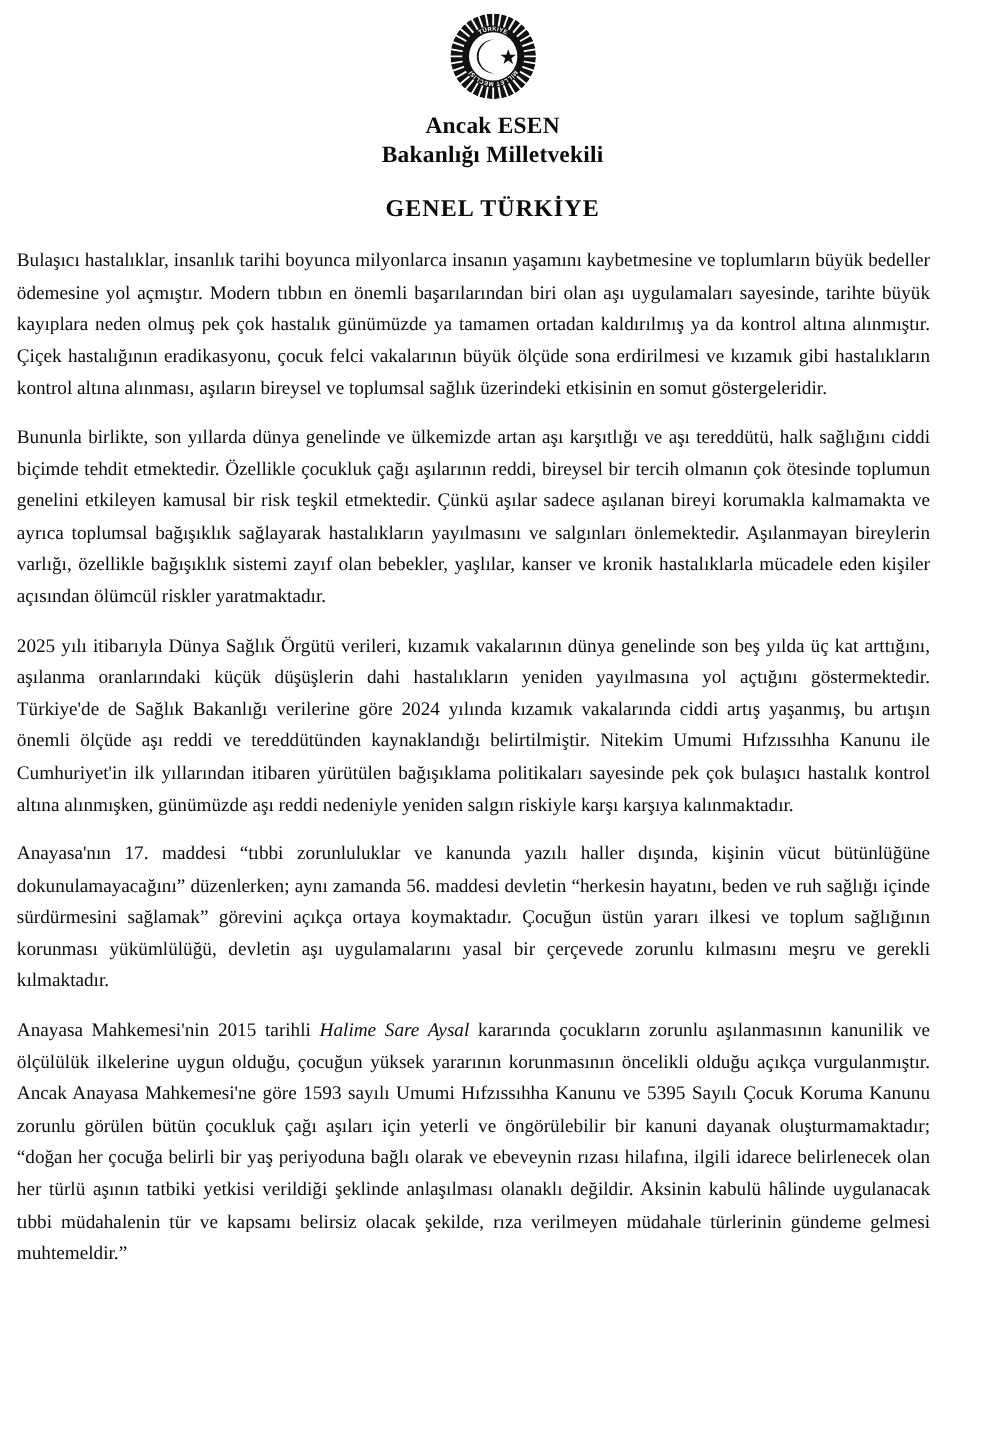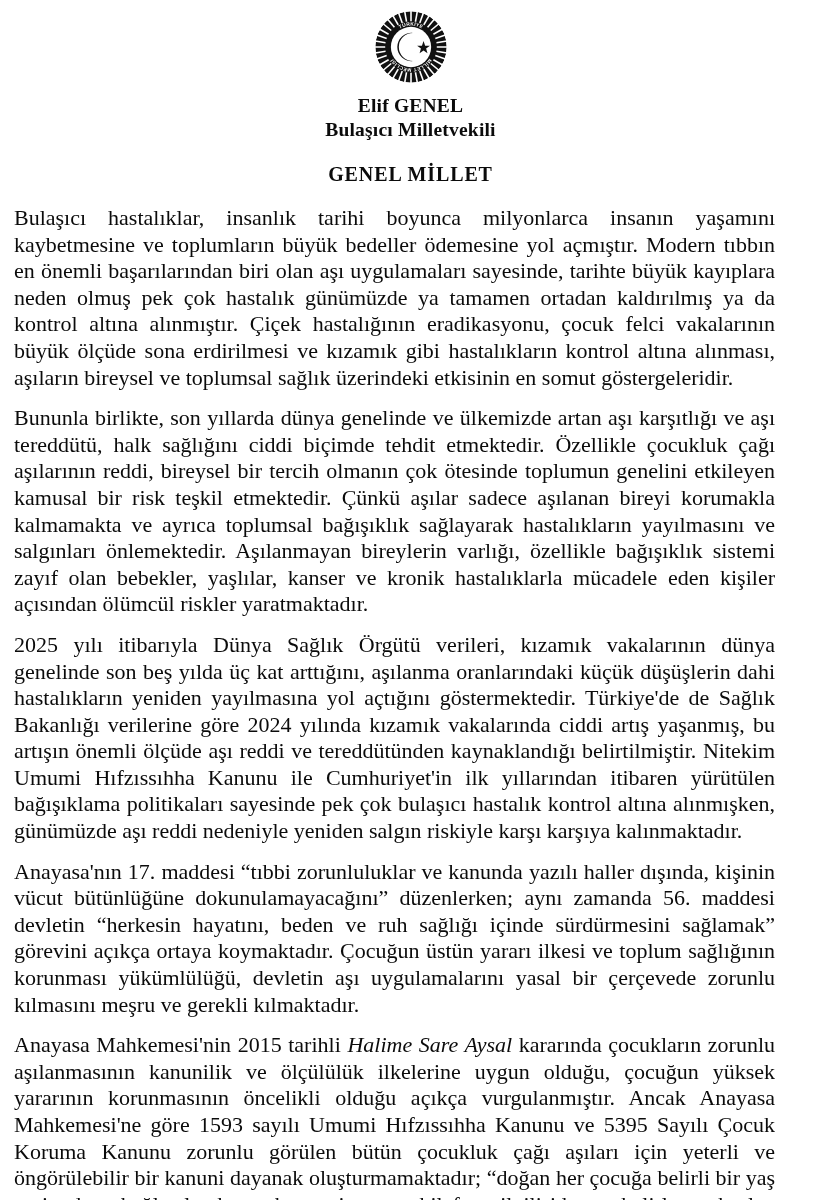--- a/index.html
+++ b/index.html
@@ -69,21 +69,21 @@
 
   
   .body-text {
     margin-top: 19px;
     padding-left: 14px;
     padding-right: 46px;
   }
   .para {
     text-align: justify;
     text-justify: inter-word;
-    font-size: 22px;
+    font-size: 16px;
     line-height: 26.6px;
     margin: 0 0 14px 0;
     hyphens: none;
   }
   .para:last-child { margin-bottom: 0; }
   .para em {
   }
 </style>
 </head>
 <body>
@@ -158,25 +158,25 @@
 
         <g fill="#111111">
           <path d="M52.5,31.5 A18.6,18.6 0 1 0 52.5,68.5 A14.6,14.6 0 1 1 52.5,31.5 Z"></path>
           <polygon points="66.5,42.2 68.6,48.2 74.9,48.3 69.9,52.1 71.7,58.2 66.5,54.6 61.3,58.2 63.1,52.1 58.1,48.3 64.4,48.2"></polygon>
         </g>
       </svg>
     </span>
   </div>
 
   <div class="header-block">
-    <div class="header-name">Elif GENEL</div>
-    <div class="header-role">Bulaşıcı Milletvekili</div>
+    <div class="header-name">Ancak ESEN</div>
+    <div class="header-role">Bakanlığı Milletvekili</div>
   </div>
 
-  <div class="doc-title">GENEL MİLLET</div>
+  <div class="doc-title">GENEL TÜRKİYE</div>
 
   <div class="body-text">
     <p class="para">Bulaşıcı hastalıklar, insanlık tarihi boyunca milyonlarca insanın yaşamını kaybetmesine ve toplumların büyük bedeller ödemesine yol açmıştır. Modern tıbbın en önemli başarılarından biri olan aşı uygulamaları sayesinde, tarihte büyük kayıplara neden olmuş pek çok hastalık günümüzde ya tamamen ortadan kaldırılmış ya da kontrol altına alınmıştır. Çiçek hastalığının eradikasyonu, çocuk felci vakalarının büyük ölçüde sona erdirilmesi ve kızamık gibi hastalıkların kontrol altına alınması, aşıların bireysel ve toplumsal sağlık üzerindeki etkisinin en somut göstergeleridir.</p>
     <p class="para">Bununla birlikte, son yıllarda dünya genelinde ve ülkemizde artan aşı karşıtlığı ve aşı tereddütü, halk sağlığını ciddi biçimde tehdit etmektedir. Özellikle çocukluk çağı aşılarının reddi, bireysel bir tercih olmanın çok ötesinde toplumun genelini etkileyen kamusal bir risk teşkil etmektedir. Çünkü aşılar sadece aşılanan bireyi korumakla kalmamakta ve ayrıca toplumsal bağışıklık sağlayarak hastalıkların yayılmasını ve salgınları önlemektedir. Aşılanmayan bireylerin varlığı, özellikle bağışıklık sistemi zayıf olan bebekler, yaşlılar, kanser ve kronik hastalıklarla mücadele eden kişiler açısından ölümcül riskler yaratmaktadır.</p>
     <p class="para">2025 yılı itibarıyla Dünya Sağlık Örgütü verileri, kızamık vakalarının dünya genelinde son beş yılda üç kat arttığını, aşılanma oranlarındaki küçük düşüşlerin dahi hastalıkların yeniden yayılmasına yol açtığını göstermektedir. Türkiye'de de Sağlık Bakanlığı verilerine göre 2024 yılında kızamık vakalarında ciddi artış yaşanmış, bu artışın önemli ölçüde aşı reddi ve tereddütünden kaynaklandığı belirtilmiştir. Nitekim Umumi Hıfzıssıhha Kanunu ile Cumhuriyet'in ilk yıllarından itibaren yürütülen bağışıklama politikaları sayesinde pek çok bulaşıcı hastalık kontrol altına alınmışken, günümüzde aşı reddi nedeniyle yeniden salgın riskiyle karşı karşıya kalınmaktadır.</p>
     <p class="para">Anayasa'nın 17. maddesi “tıbbi zorunluluklar ve kanunda yazılı haller dışında, kişinin vücut bütünlüğüne dokunulamayacağını” düzenlerken; aynı zamanda 56. maddesi devletin “herkesin hayatını, beden ve ruh sağlığı içinde sürdürmesini sağlamak” görevini açıkça ortaya koymaktadır. Çocuğun üstün yararı ilkesi ve toplum sağlığının korunması yükümlülüğü, devletin aşı uygulamalarını yasal bir çerçevede zorunlu kılmasını meşru ve gerekli kılmaktadır.</p>
     <p class="para">Anayasa Mahkemesi'nin 2015 tarihli <em>Halime Sare Aysal</em> kararında çocukların zorunlu aşılanmasının kanunilik ve ölçülülük ilkelerine uygun olduğu, çocuğun yüksek yararının korunmasının öncelikli olduğu açıkça vurgulanmıştır. Ancak Anayasa Mahkemesi'ne göre 1593 sayılı Umumi Hıfzıssıhha Kanunu ve 5395 Sayılı Çocuk Koruma Kanunu zorunlu görülen bütün çocukluk çağı aşıları için yeterli ve öngörülebilir bir kanuni dayanak oluşturmamaktadır; “doğan her çocuğa belirli bir yaş periyoduna bağlı olarak ve ebeveynin rızası hilafına, ilgili idarece belirlenecek olan her türlü aşının tatbiki yetkisi verildiği şeklinde anlaşılması olanaklı değildir. Aksinin kabulü hâlinde uygulanacak tıbbi müdahalenin tür ve kapsamı belirsiz olacak şekilde, rıza verilmeyen müdahale türlerinin gündeme gelmesi muhtemeldir.”</p>
   </div>
 
 </div>

